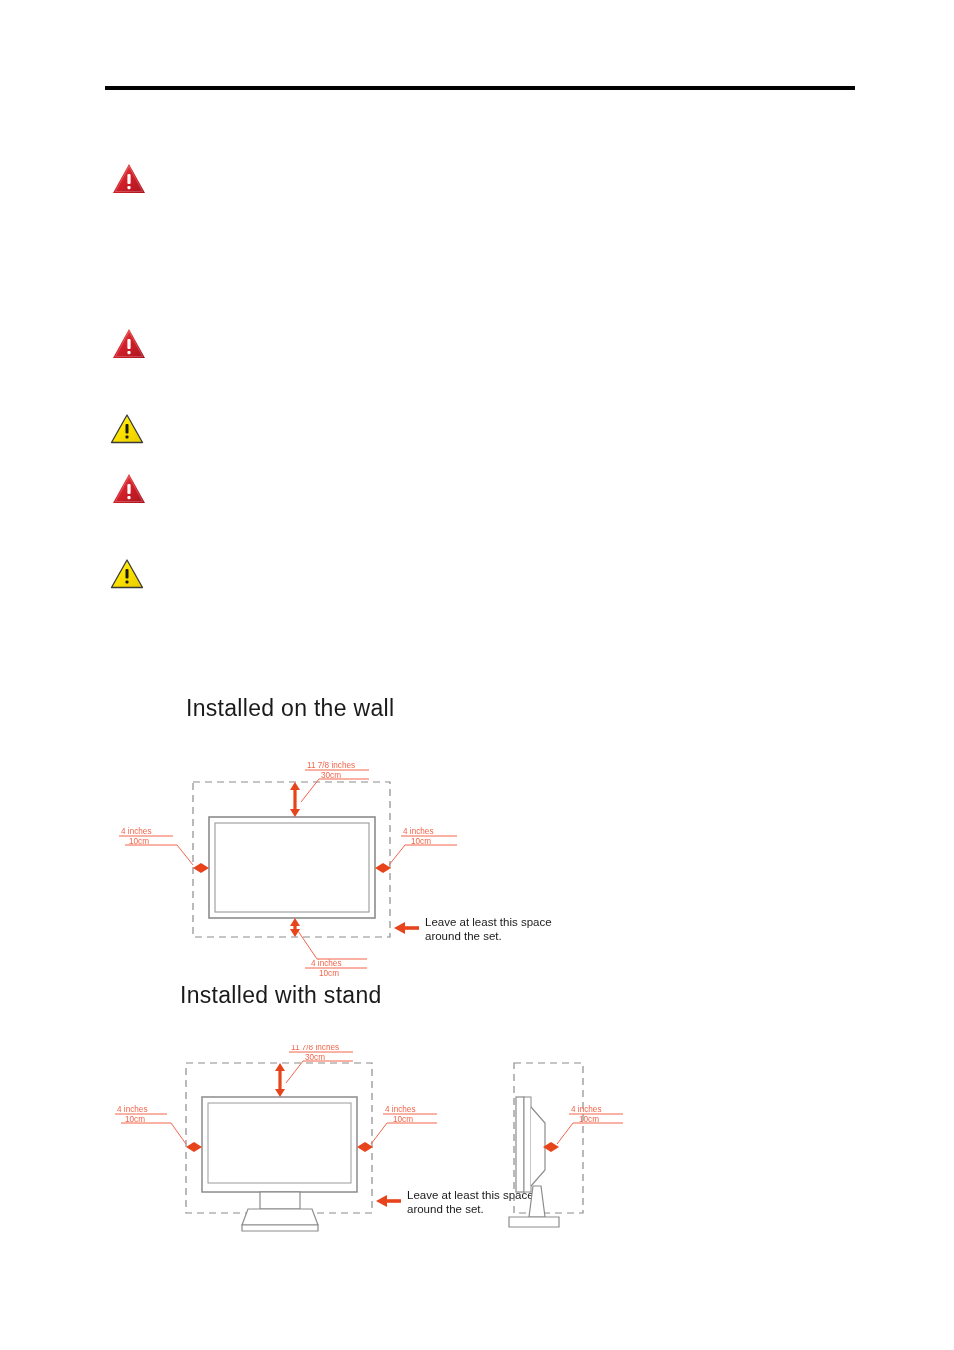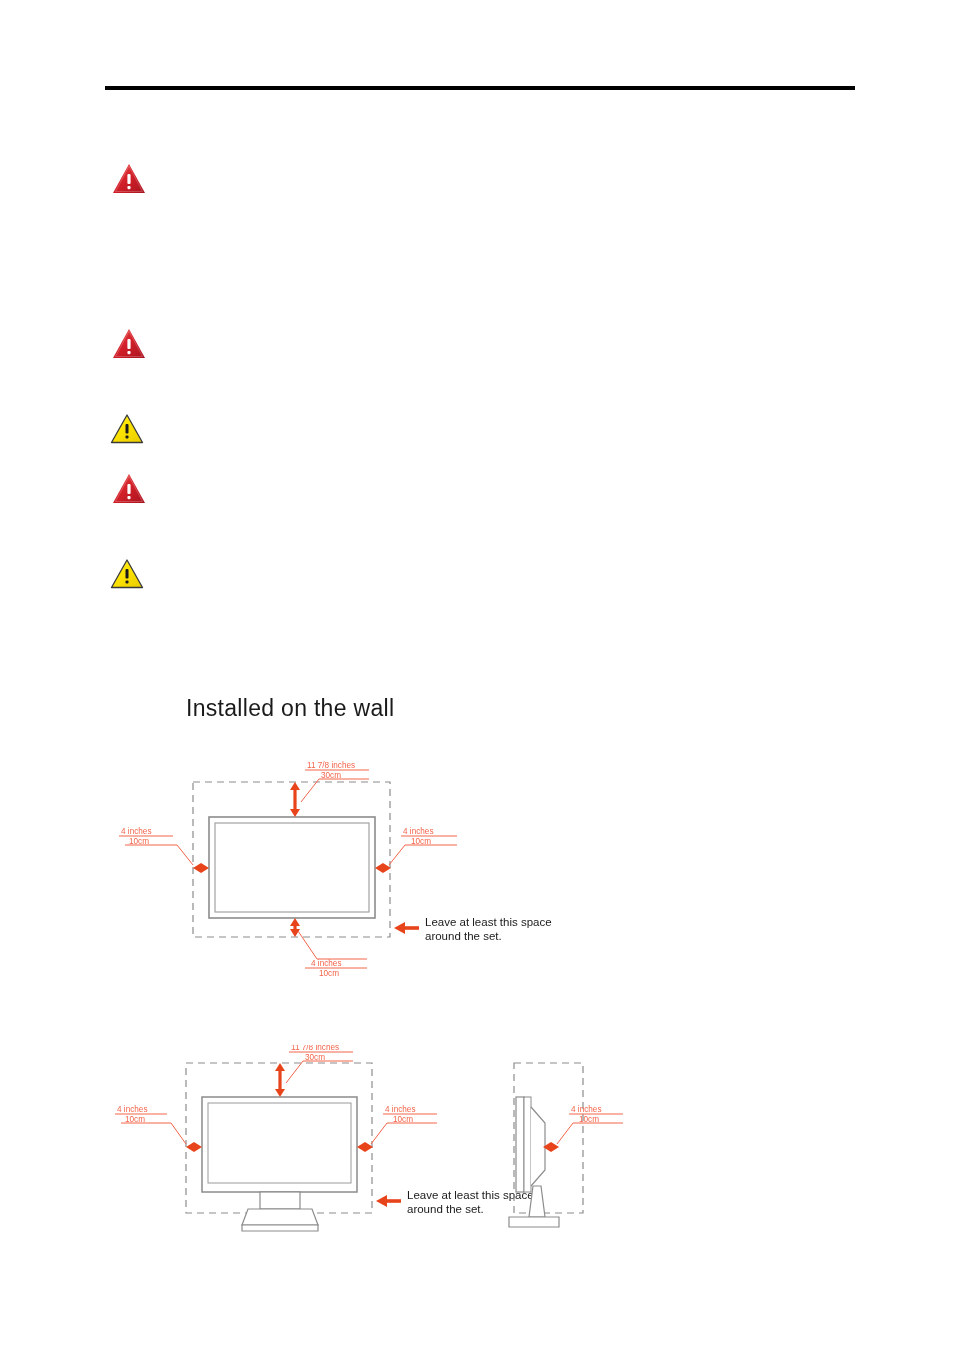--- a/index.html
+++ b/index.html
@@ -198,20 +198,21 @@
 
       <g>
         <line x1="298" y1="173" x2="314" y2="173" stroke="#E8441C" stroke-width="3.6"></line>
         <path d="M289 173 L300 167 L300 179 Z" fill="#E8441C"></path>
       </g>
       <text class="captiontext" x="320" y="171">Leave at least this space</text>
       <text class="captiontext" x="320" y="185">around the set.</text>
     </svg>
   </div>
 
+  <div class="diagram-title" id="title-stand">Installed with stand</div>
 
   <div class="fig" id="fig-stand" style="left:105px; top:1025px;">
     <svg width="580" height="225" viewBox="0 0 580 225" xmlns="http://www.w3.org/2000/svg">
 
       <rect x="81" y="18" width="186" height="150" fill="none" stroke="#8C8C8C" stroke-width="1.2" stroke-dasharray="7 5"></rect>
 
       <rect x="97" y="52" width="155" height="95" fill="#ffffff" stroke="#8C8C8C" stroke-width="1.5"></rect>
       <rect x="103" y="58" width="143" height="80" fill="#ffffff" stroke="#9a9a9a" stroke-width="1"></rect>
 
       <rect x="155" y="147" width="40" height="17" fill="#ffffff" stroke="#8C8C8C" stroke-width="1.2"></rect>

